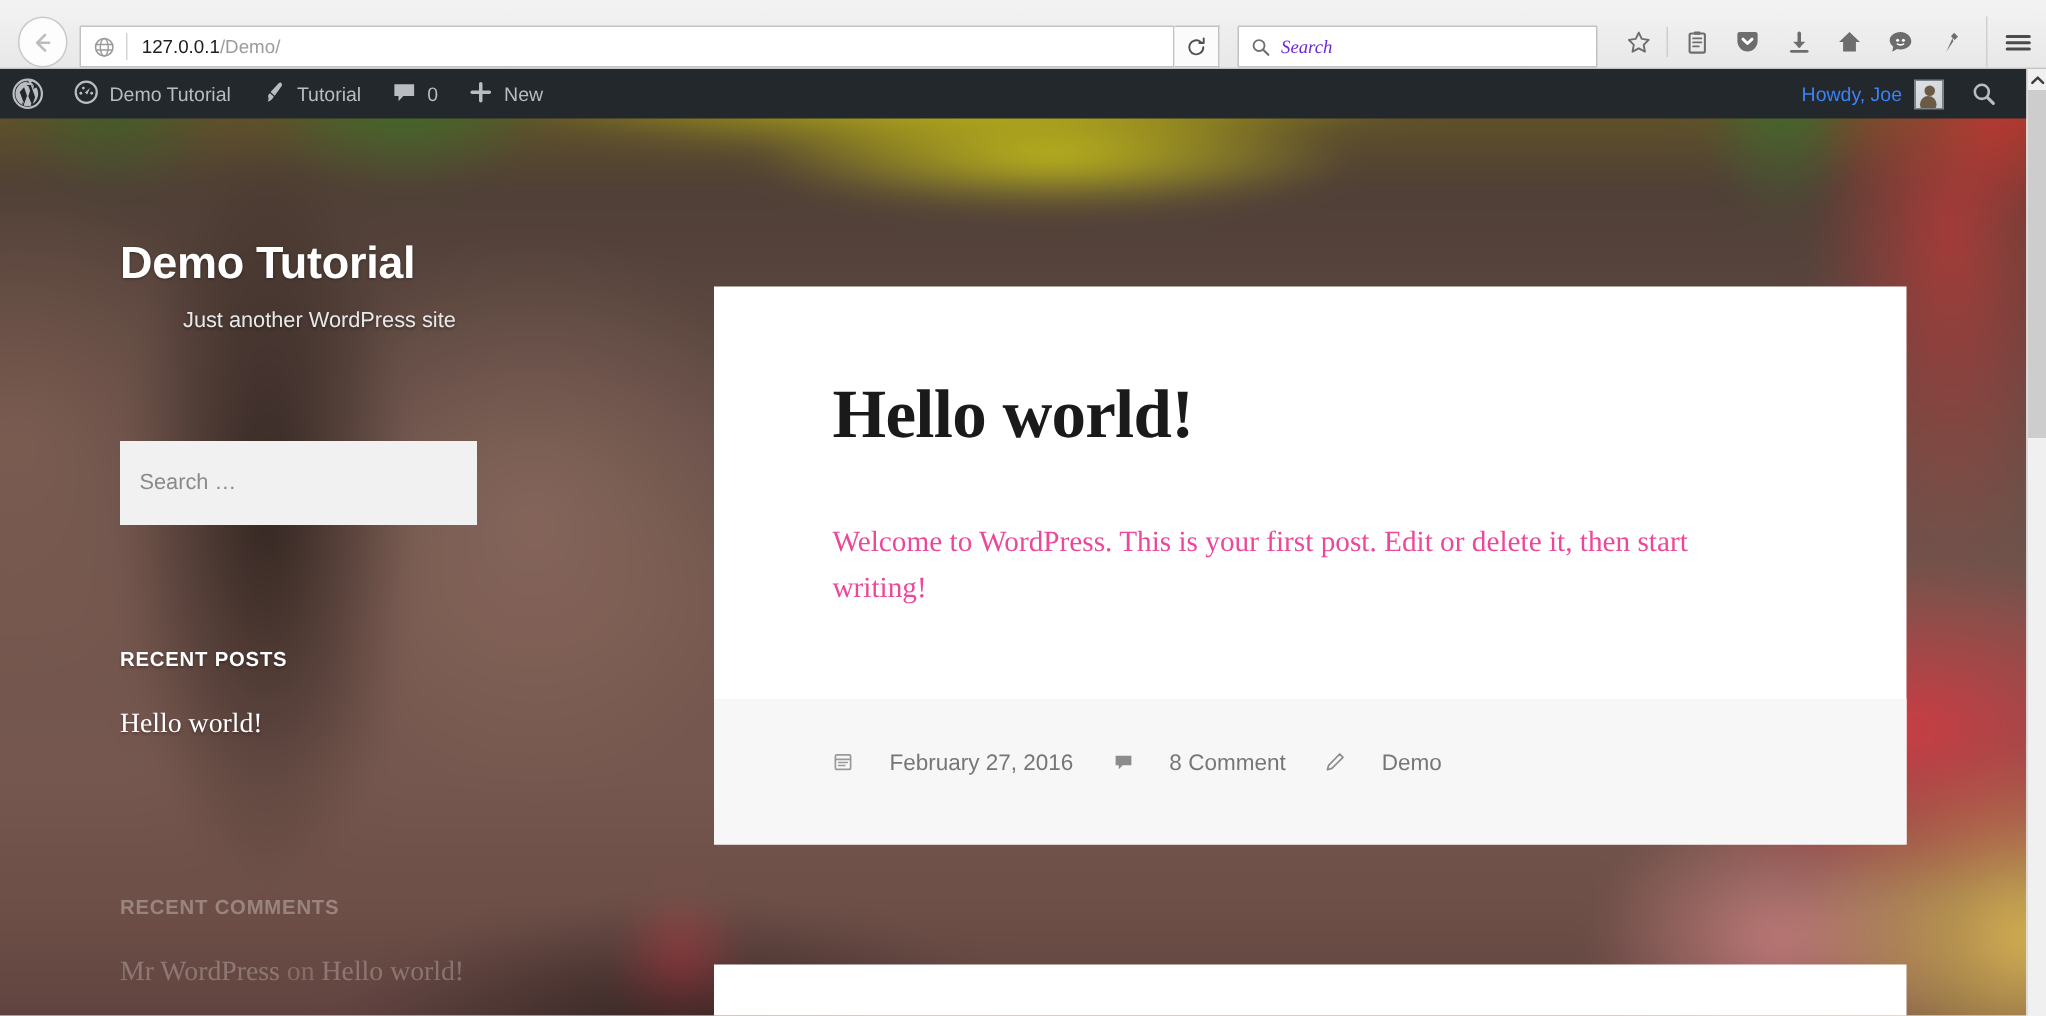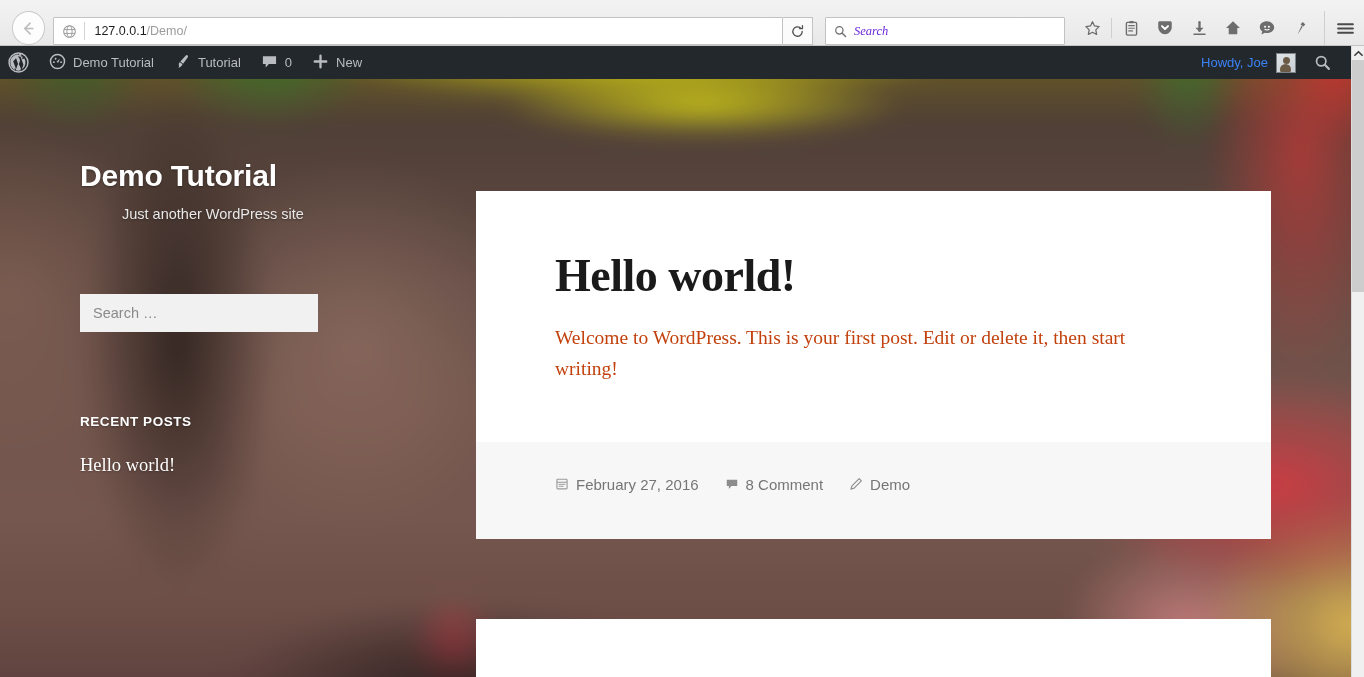--- a/index.html
+++ b/index.html
@@ -164,21 +164,21 @@
     text-shadow: 0 1px 2px rgba(0,0,0,.35);
   }
   .site-desc {
     font-size: 14.5px; color: #e8e8e8;
     margin-top: 13px; font-weight: 400;
     text-shadow: 0 1px 2px rgba(0,0,0,.35);
     margin-left: 42px;
   }
   .search-widget { margin-top: 72px; }
   .search-field {
-    width: 238px; height: 38px;
+    width: 238px; height: 56px;
     background: #f1f1f1;
     border: none; outline: none;
     padding: 0 13px;
     font-size: 14.5px; color: #707070;
     font-family: "Liberation Sans", sans-serif;
   }
   .search-field::placeholder { color: #8a8a8a; opacity: 1; }
   .widget-title {
     font-size: 13.5px; font-weight: 700;
     letter-spacing: 0.55px;
@@ -213,32 +213,32 @@
   }
   .card { background: #fff; width: 795px; }
   .card-body { padding: 60px 79px 57px 79px; }
   .entry-title {
     font-family: "Liberation Serif", serif;
     font-size: 46px; font-weight: 700; color: #1a1a1a;
     letter-spacing: -0.5px; line-height: 1.1;
   }
   .entry-content {
     font-family: "Liberation Serif", serif;
-    font-size: 19.5px; color: #c2410c;
+    font-size: 19.5px; color: #ec4899;
     line-height: 1.62;
-    margin-top: 20px;
+    margin-top: 44px;
     max-width: 620px;
   }
   .card-footer {
     background: #f7f7f7;
     padding: 34px 79px 46px 79px;
     display: flex; align-items: center; gap: 26px;
   }
   .meta-item {
-    display: inline-flex; align-items: center; gap: 7px;
+    display: inline-flex; align-items: center; gap: 24px;
     font-size: 15px; color: #767676;
     text-decoration: none;
     font-family: "Liberation Sans", sans-serif;
   }
   .meta-icon { display: inline-flex; align-items: center; color: #9a9a9a; }
   .card-gap { height: 80px; }
 
   
   .scrollbar {
     position: absolute; top: 46px; right: 0;
@@ -367,20 +367,28 @@
 
       <div class="search-widget">
         <input class="search-field" type="text" placeholder="Search …" style="">
       </div>
 
       <div class="widget-block-1">
         <div class="widget-title">RECENT POSTS</div>
         <a class="widget-link" href="#">Hello world!</a>
       </div>
 
+      <div class="widget-block-2">
+        <div class="widget-title dim">RECENT COMMENTS</div>
+        <div class="comment-line">
+          <a class="cl-link" href="#">Mr WordPress</a>
+          <span class="cl-on">on</span>
+          <a class="cl-link" href="#">Hello world!</a>
+        </div>
+      </div>
     </div>
 
     <div class="content-col">
       <article class="card">
         <div class="card-body">
           <h1 class="entry-title">Hello world!</h1>
           <p class="entry-content">Welcome to WordPress. This is your first post. Edit or delete it, then start writing!</p>
         </div>
         <div class="card-footer">
           <a class="meta-item" href="#">

